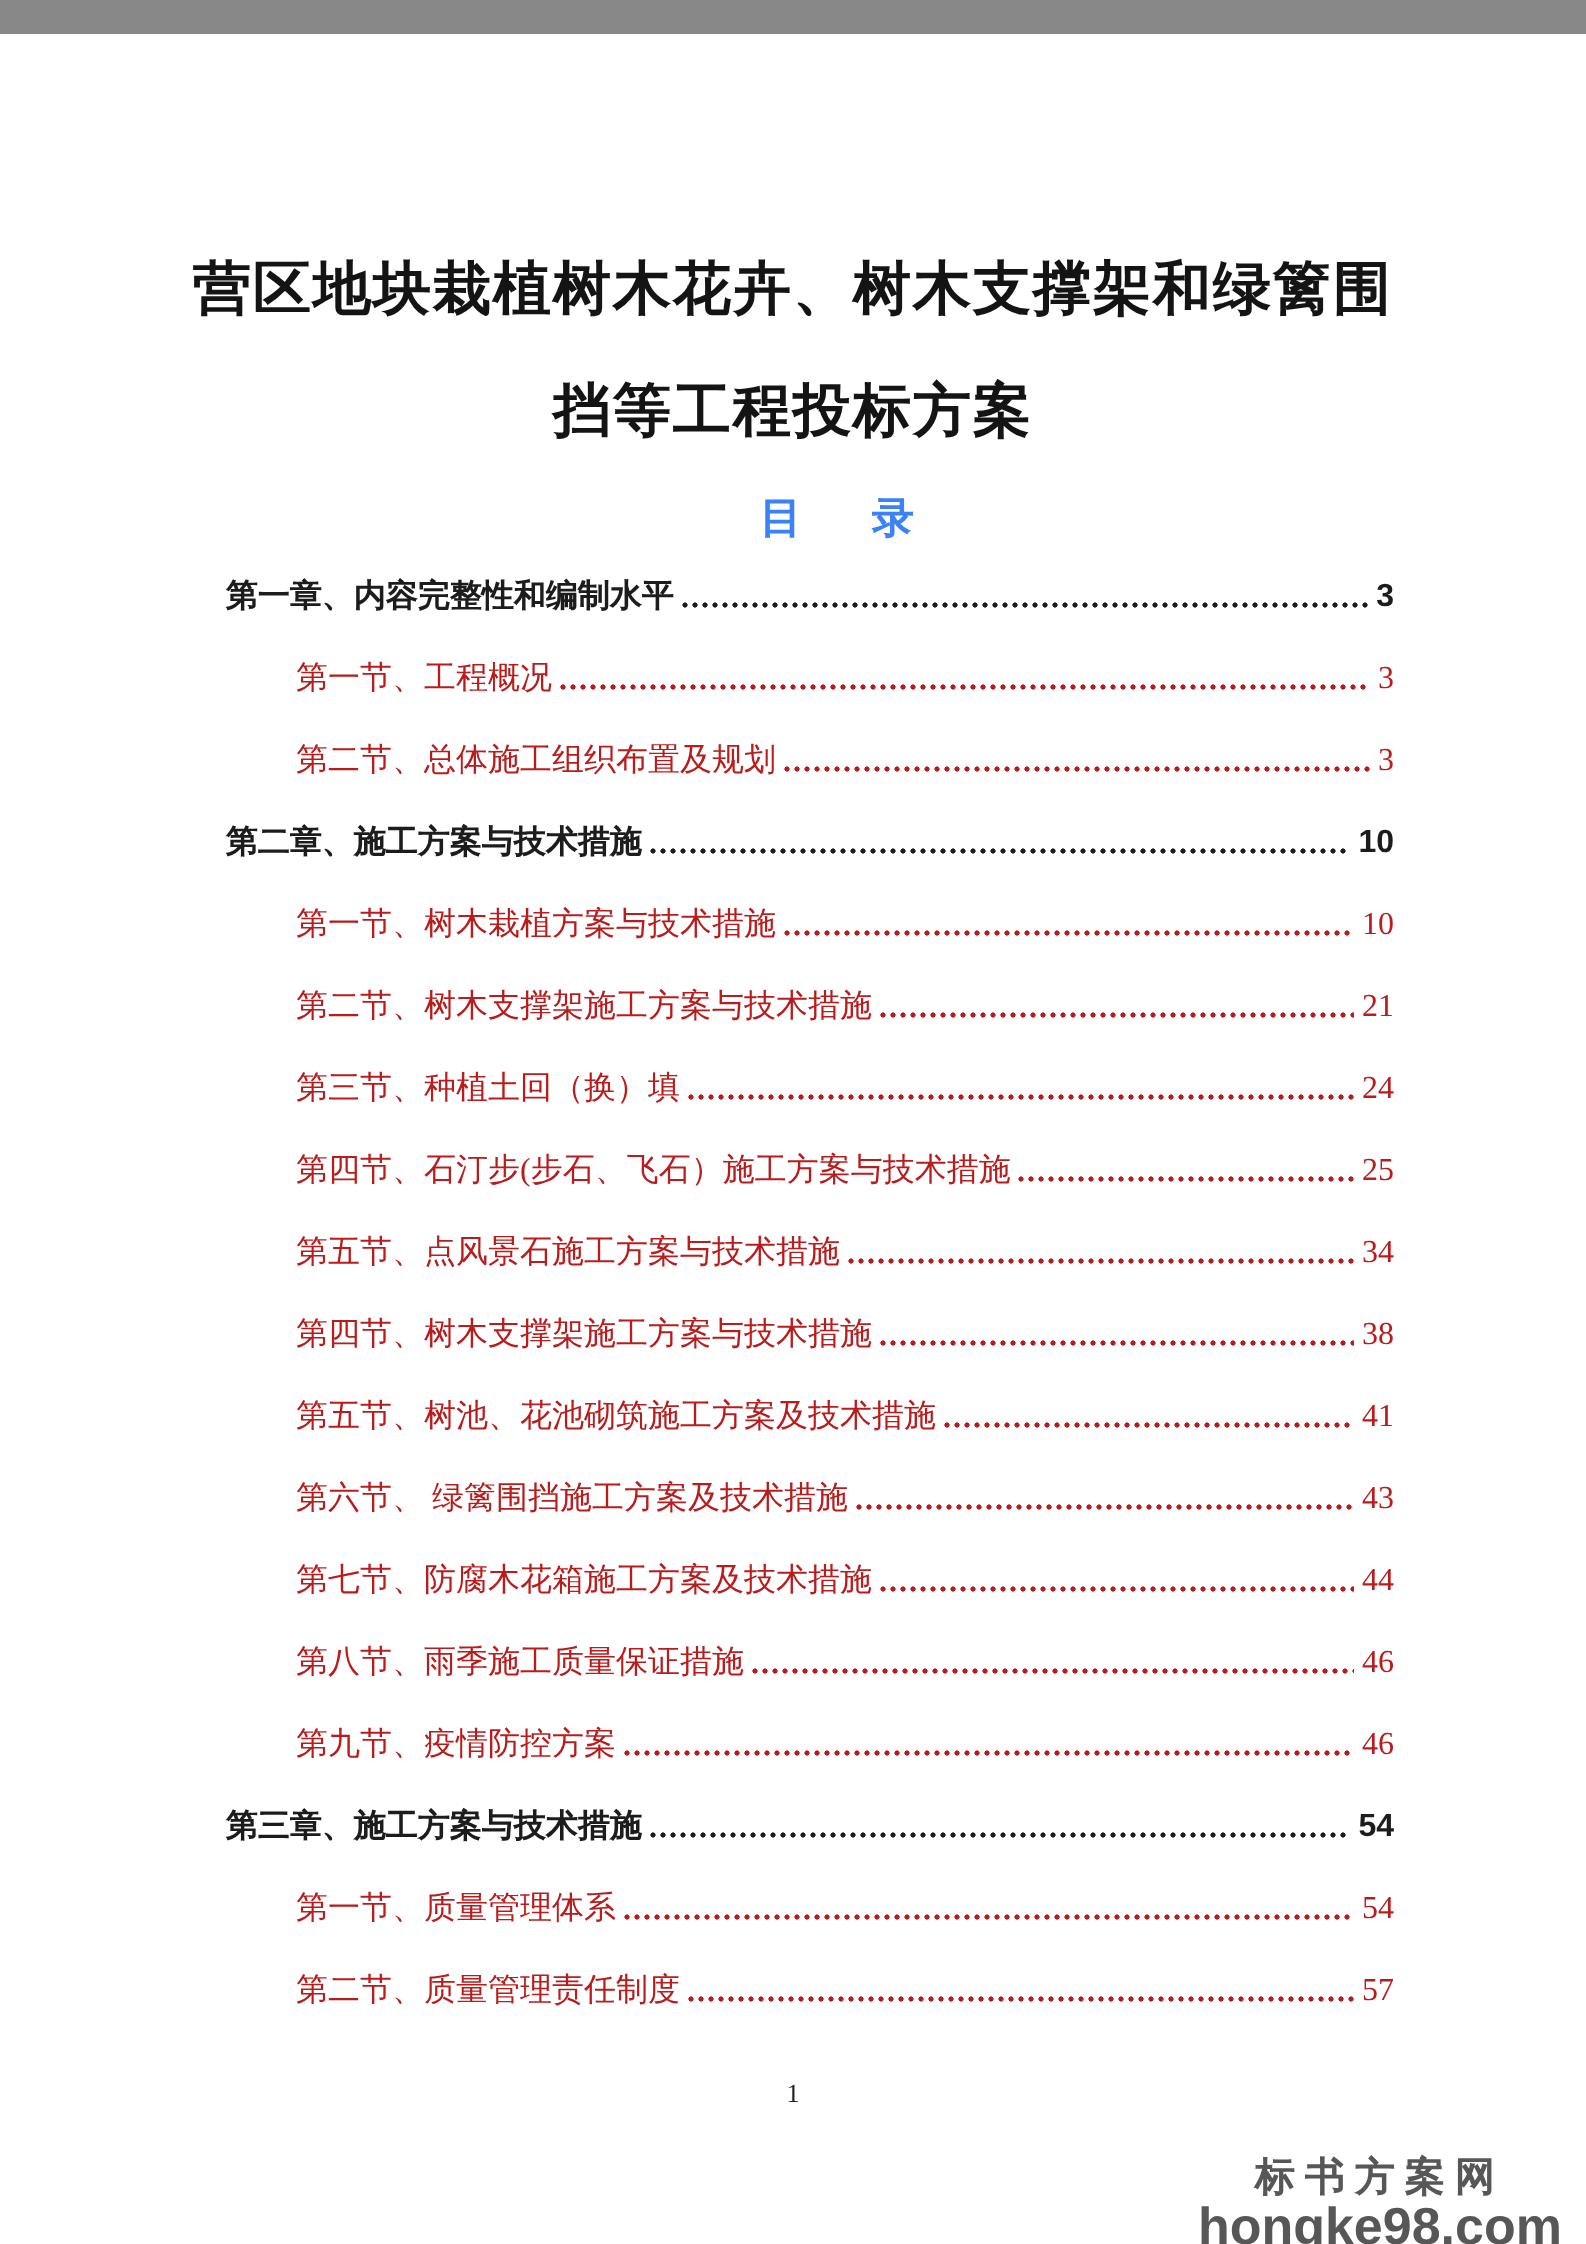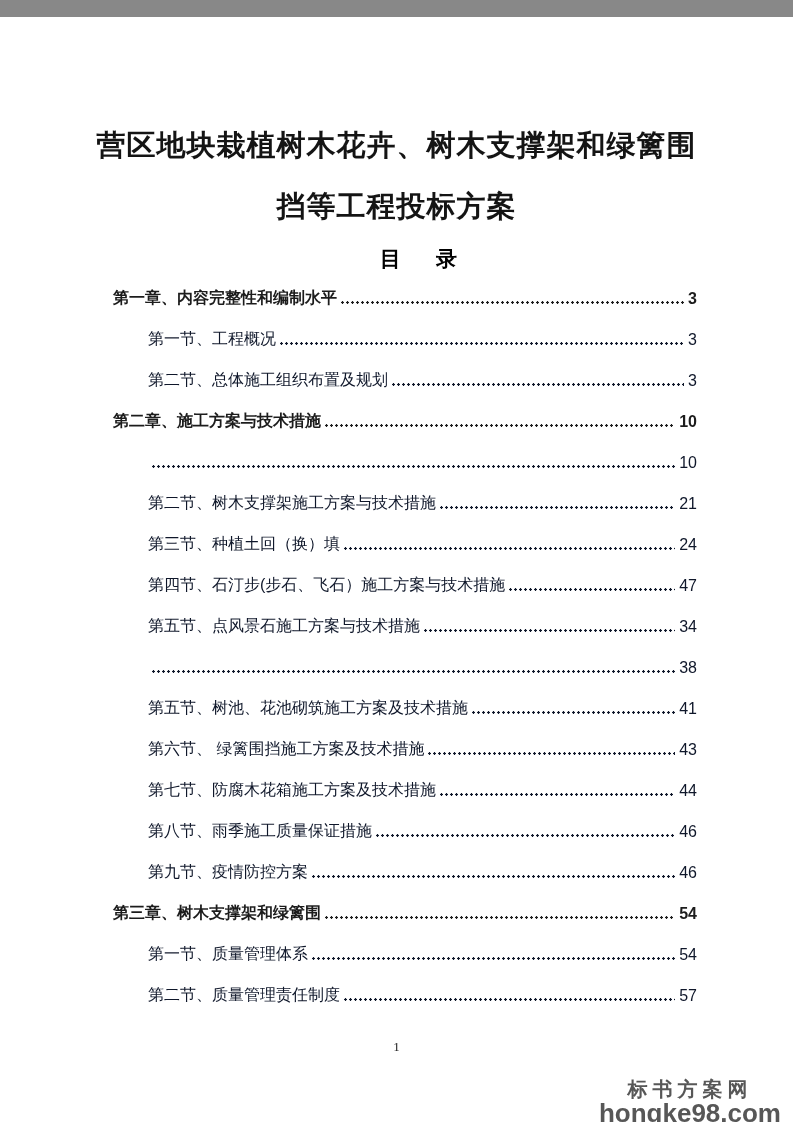--- a/index.html
+++ b/index.html
@@ -26,21 +26,21 @@
     font-family: "Liberation Sans", sans-serif;
   }
   .toc-heading {
     position: absolute;
     top: 228px;
     left: 0;
     right: 0;
     text-align: center;
     font-size: 21px;
     font-weight: bold;
-    color: #000000;
+    color: #3b82f6;
     white-space: pre;
     padding-left: 44px;
   }
   .toc-list {
     position: absolute;
     top: 261px;
     left: 113px;
     width: 584px;
   }
   .toc-row {
@@ -50,22 +50,22 @@
     font-size: 16px;
     text-align: center;
   }
   .toc-row.chapter {
     font-weight: bold;
     color: #1c1c1c;
     font-family: "Liberation Sans", sans-serif;
   }
   .toc-row.section {
     padding-left: 35px;
-    color: #0f172a;
-    font-family: Liberation Sans, sans-serif;
+    color: #b91c1c;
+    font-family: Liberation Serif, serif;
   }
   .toc-label { white-space: nowrap; }
   .toc-leader {
     flex: 1 1 auto;
     align-self: stretch;
     margin: 0 4px 0 3px;
     background-image: radial-gradient(circle, currentColor 1.15px, transparent 1.45px);
     background-size: 5px 5px;
     background-repeat: repeat-x;
     background-position: 0 calc(50% + 4px);
@@ -130,44 +130,46 @@
       <span class="toc-label">第二节、总体施工组织布置及规划</span>
       <span class="toc-leader"></span>
       <span class="toc-page">3</span>
     </div>
       <div class="toc-row chapter">
       <span class="toc-label">第二章、施工方案与技术措施</span>
       <span class="toc-leader"></span>
       <span class="toc-page">10</span>
     </div>
       <div class="toc-row section">
+      <span class="toc-label">第一节、树木栽植方案与技术措施</span>
       <span class="toc-leader"></span>
       <span class="toc-page">10</span>
     </div>
       <div class="toc-row section">
       <span class="toc-label">第二节、树木支撑架施工方案与技术措施</span>
       <span class="toc-leader"></span>
       <span class="toc-page">21</span>
     </div>
       <div class="toc-row section">
       <span class="toc-label">第三节、种植土回（换）填</span>
       <span class="toc-leader"></span>
       <span class="toc-page">24</span>
     </div>
       <div class="toc-row section">
       <span class="toc-label">第四节、石汀步(步石、飞石）施工方案与技术措施</span>
       <span class="toc-leader"></span>
-      <span class="toc-page">47</span>
+      <span class="toc-page">25</span>
     </div>
       <div class="toc-row section">
       <span class="toc-label">第五节、点风景石施工方案与技术措施</span>
       <span class="toc-leader"></span>
       <span class="toc-page">34</span>
     </div>
       <div class="toc-row section">
+      <span class="toc-label">第四节、树木支撑架施工方案与技术措施</span>
       <span class="toc-leader"></span>
       <span class="toc-page">38</span>
     </div>
       <div class="toc-row section">
       <span class="toc-label">第五节、树池、花池砌筑施工方案及技术措施</span>
       <span class="toc-leader"></span>
       <span class="toc-page">41</span>
     </div>
       <div class="toc-row section">
       <span class="toc-label">第六节、 绿篱围挡施工方案及技术措施</span>
@@ -183,21 +185,21 @@
       <span class="toc-label">第八节、雨季施工质量保证措施</span>
       <span class="toc-leader"></span>
       <span class="toc-page">46</span>
     </div>
       <div class="toc-row section">
       <span class="toc-label">第九节、疫情防控方案</span>
       <span class="toc-leader"></span>
       <span class="toc-page">46</span>
     </div>
       <div class="toc-row chapter">
-      <span class="toc-label">第三章、树木支撑架和绿篱围</span>
+      <span class="toc-label">第三章、施工方案与技术措施</span>
       <span class="toc-leader"></span>
       <span class="toc-page">54</span>
     </div>
       <div class="toc-row section">
       <span class="toc-label">第一节、质量管理体系</span>
       <span class="toc-leader"></span>
       <span class="toc-page">54</span>
     </div>
       <div class="toc-row section">
       <span class="toc-label">第二节、质量管理责任制度</span>

